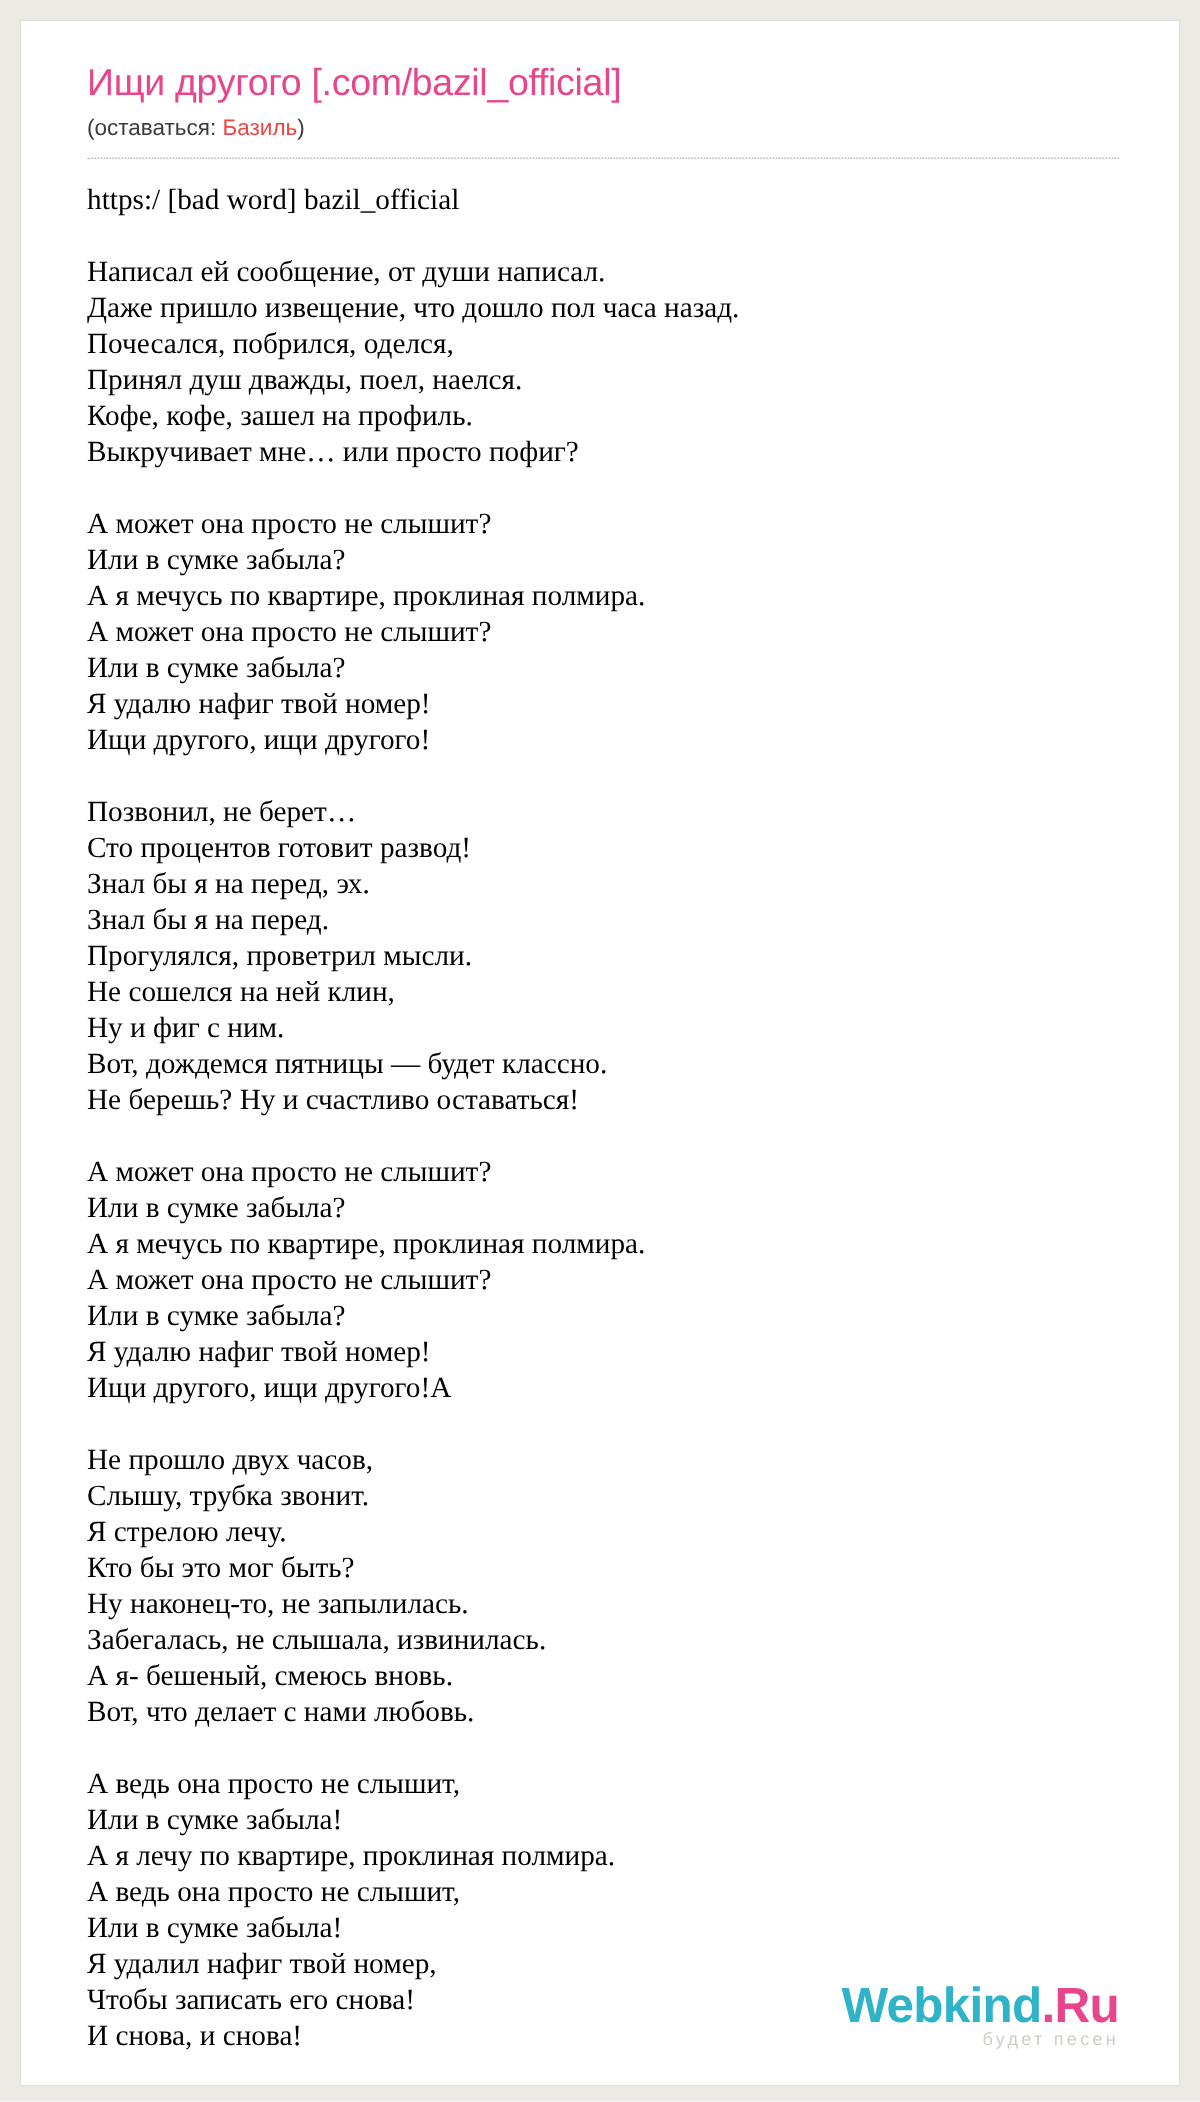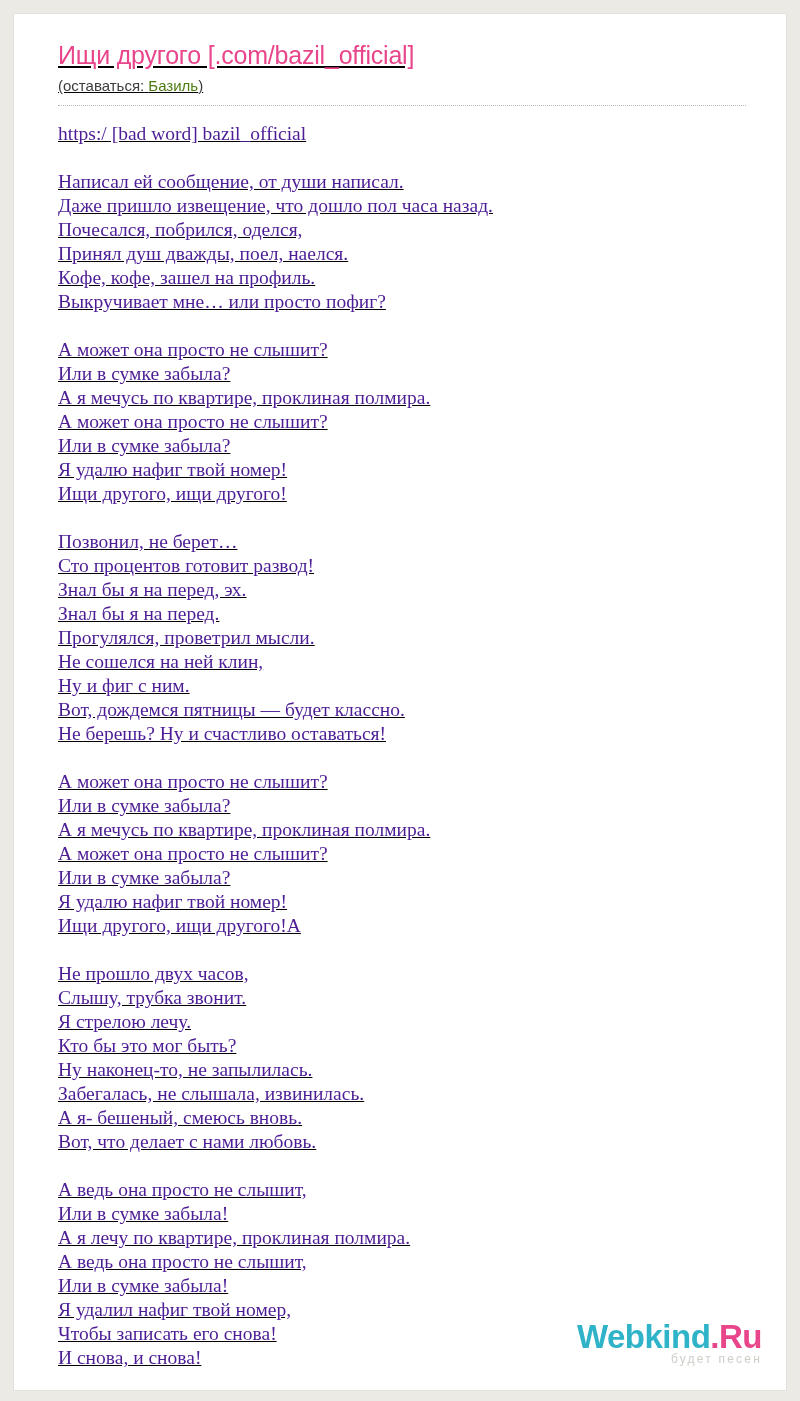--- a/index.html
+++ b/index.html
@@ -13,21 +13,20 @@
     background: #eceae4;
     font-family: "Liberation Serif", serif;
     -webkit-font-smoothing: antialiased;
   }
   .page {
     position: relative;
     width: 800px;
     min-height: 1401px;
     box-sizing: border-box;
     padding: 14px 14px 0 14px;
-    text-decoration: underline;
   }
   .sheet {
     position: relative;
     background: #ffffff;
     min-height: 1373px;
     box-sizing: border-box;
     padding: 26px 40px 20px 44px;
     box-shadow: 0 0 0 1px #e2e0da;
   }
   .song-title {
@@ -42,36 +41,36 @@
   .performer {
     font-family: "Liberation Sans", sans-serif;
     font-size: 15px;
     line-height: 20px;
     color: #3b3b3b;
     margin: 0;
     padding-bottom: 9px;
     border-bottom: 1px dotted #b9b7b2;
   }
   .performer a {
-    color: #4d7c0f;
+    color: #ef4444;
     text-decoration: none;
   }
   .lyrics {
     margin: 0;
     padding: 16px 0 0 0;
     font-family: "Liberation Serif", serif;
     font-size: 19.5px;
     line-height: 24px;
-    color: #4c1d95;
+    color: #000000;
     white-space: pre-wrap;
     word-wrap: break-word;
   }
   .brand {
     position: absolute;
-    right: 24px;
+    right: 40px;
     bottom: 24px;
     text-align: right;
     font-family: "Liberation Sans", sans-serif;
     user-select: none;
   }
   .brand-main {
     font-size: 33px;
     font-weight: 700;
     line-height: 34px;
     color: #2fb3c8;

